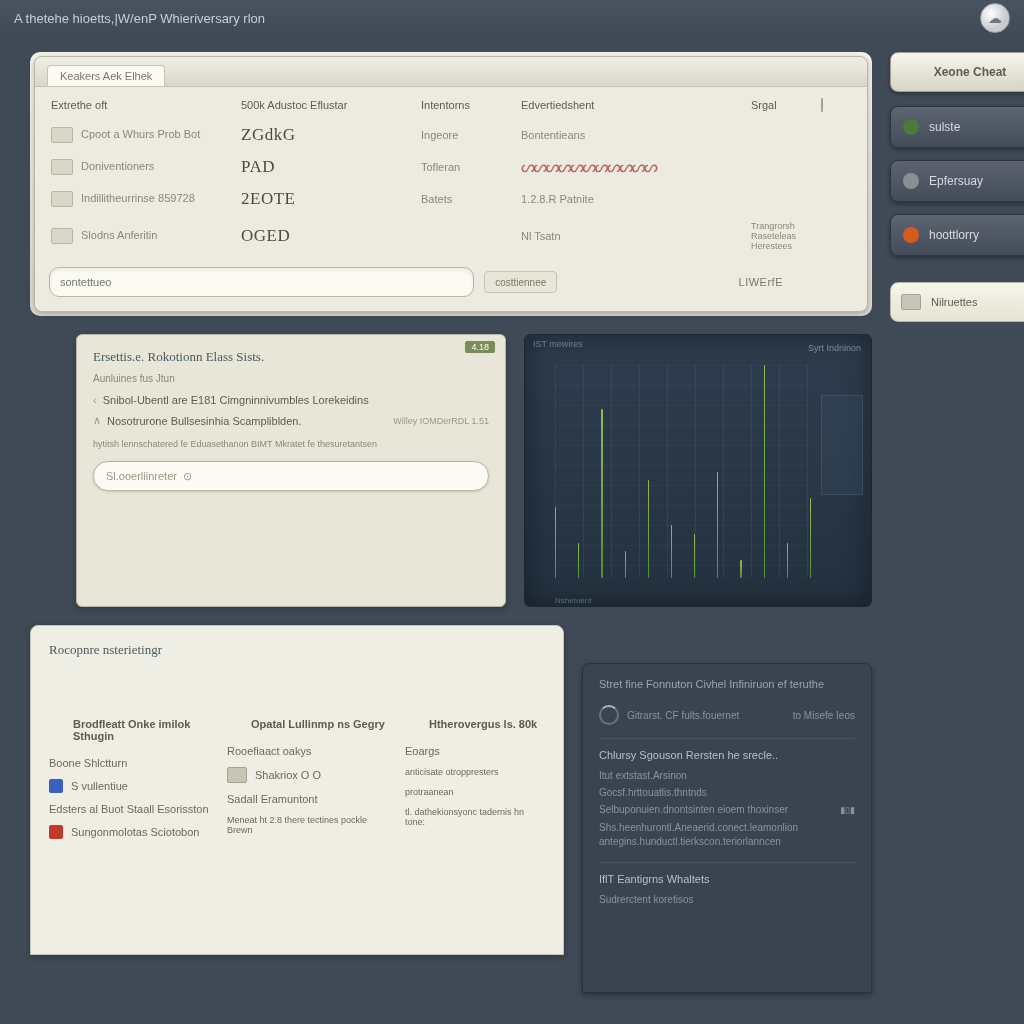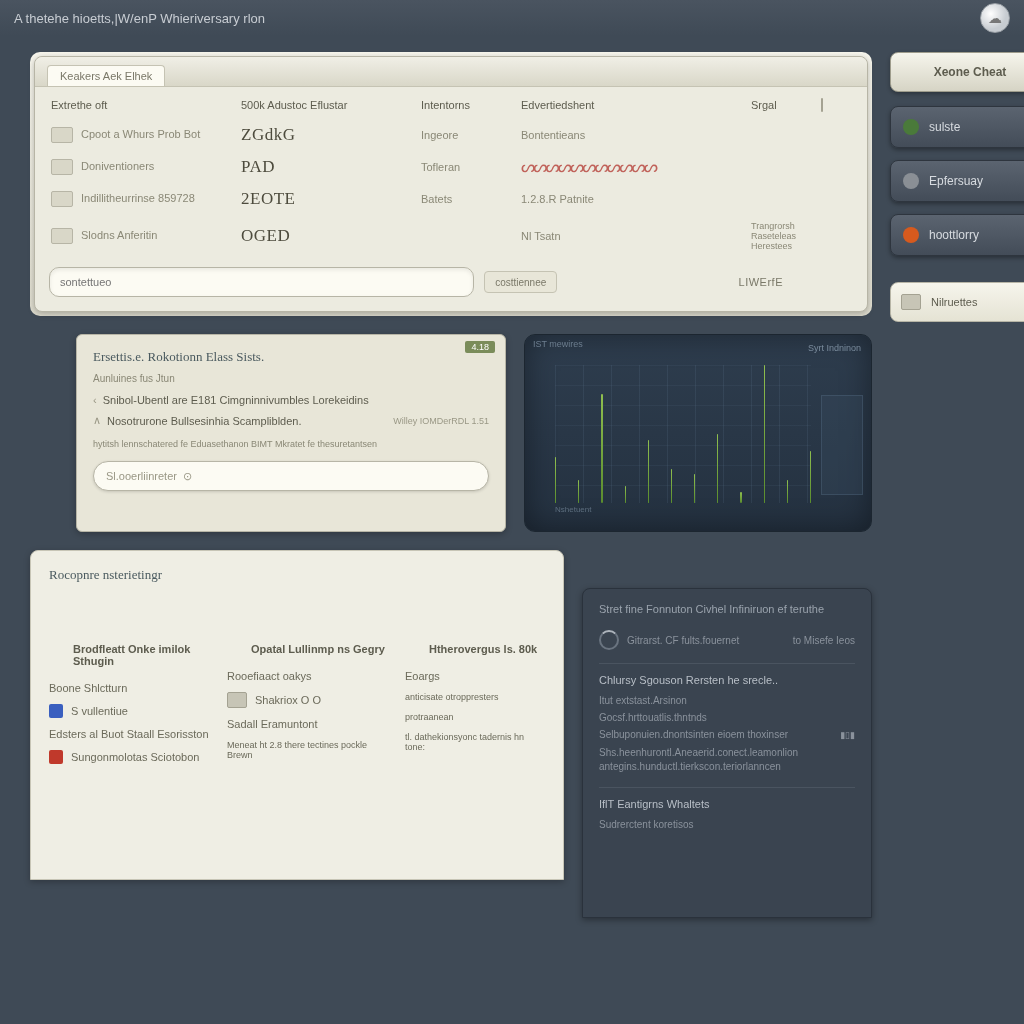--- a/index.html
+++ b/index.html
@@ -28,28 +28,28 @@
 .side-light { height: 40px; border-radius: 8px; background: linear-gradient(#f6f5ec,#e5e3d4); border: 1px solid #b7b5a6; display: flex; align-items: center; gap: 10px; padding: 0 10px; color: #5d5c4e; font-size: 11px; }
 .small-ico { width: 20px; height: 16px; background: #c7c5b6; border: 1px solid #a4a292; border-radius: 2px; }
 .mid-row { display: grid; grid-template-columns: 430px 1fr; gap: 18px; margin-left: 46px; }
 .tasks-panel { background: #e8e6d8; border: 1px solid #b7b5a6; border-radius: 6px; padding: 14px 16px 12px; position: relative; box-shadow: 0 2px 6px rgba(0,0,0,.25); }
 .tasks-panel .badge { position: absolute; top: 6px; right: 10px; font-size: 9px; background: #7a8c5a; color: #fff; padding: 1px 6px; border-radius: 2px; }
 .sect-title { font-family: Georgia, serif; color: #4a5a5f; font-size: 13px; margin-bottom: 8px; }
 .subtle { font-size: 10px; color: #8a8876; margin-bottom: 6px; }
 .task-line { font-size: 11px; color: #5d5c4e; padding: 4px 0; display: flex; align-items: center; gap: 6px; }
 .chev { color: #9a9886; }
 .search { margin-top: 12px; height: 30px; border: 1px solid #b7b5a6; border-radius: 16px; background: #fcfbf3; display:flex; align-items:center; padding: 0 12px; font-size: 11px; color: #9a9886; box-shadow: 0 1px 3px rgba(0,0,0,.15); }
-.dark-panel { background: linear-gradient(#2e3d4e,#243140); border: 1px solid #1c2630; border-radius: 11px; box-shadow: inset 0 0 30px rgba(0,0,0,.4); position: relative; overflow: hidden; height: 198px; }
+.dark-panel { background: linear-gradient(#2e3d4e,#243140); border: 1px solid #1c2630; border-radius: 6px; box-shadow: inset 0 0 30px rgba(0,0,0,.4); position: relative; overflow: hidden; height: 273px; }
 .dark-panel .hdr { font-size: 9px; color: #6c7d8e; padding: 4px 8px; }
 .dark-panel .lbl-r { position: absolute; top: 8px; right: 10px; font-size: 9px; color: #7a8b9c; }
 .bars { position: absolute; bottom: 28px; left: 30px; right: 60px; top: 30px; display: flex; align-items: flex-end; gap: 22px; }
 .bar { width: 4px; background: linear-gradient(#8fbf4f,#5a8c2e); border-radius: 1px; }
 .grid-lines { position: absolute; inset: 30px 60px 28px 30px; background-image: repeating-linear-gradient(to right, rgba(120,150,180,.12) 0 1px, transparent 1px 28px), repeating-linear-gradient(to bottom, rgba(120,150,180,.08) 0 1px, transparent 1px 20px); }
 .legend-block { position: absolute; right: 8px; top: 60px; width: 42px; height: 100px; background: rgba(60,80,100,.3); border: 1px solid rgba(120,150,180,.2); }
-.xlab { position: absolute; bottom: 17px; left: 30px; font-size: 8px; color: #5c6d7e; }
+.xlab { position: absolute; bottom: 1px; left: 30px; font-size: 8px; color: #5c6d7e; }
 .lower { display: grid; grid-template-columns: 1fr 290px; gap: 18px; }
 .lower-left { background: #efeee4; border: 1px solid #c7c5b6; border-radius: 8px 8px 0 0; padding: 16px 18px 20px; box-shadow: 0 2px 6px rgba(0,0,0,.25); height: 330px; }
 .ll-title { font-family: Georgia, serif; color: #4a5a5f; font-size: 13px; margin-bottom: 60px; }
 .ll-cols { display: grid; grid-template-columns: 1fr 1fr 140px; gap: 10px; }
 .colhdr { font-size: 11px; color: #5d5c4e; font-weight: 600; margin-bottom: 10px; padding-left: 24px; }
 .ll-line { font-size: 11px; color: #6b6a5a; padding: 5px 0; display:flex; align-items:center; gap:8px; }
 .cube-b { width: 14px; height: 14px; background: #3a5fbf; border-radius: 2px; }
 .cube-r { width: 14px; height: 14px; background: #c0392b; border-radius: 2px; }
 .lower-right { background: #3a4450; border: 1px solid #2a323c; border-radius: 8px 8px 0 0; padding: 14px 16px; box-shadow: 0 2px 6px rgba(0,0,0,.35); color: #aeb5bd; height: 330px; margin-top: 38px; }
 .lr-title { font-size: 11px; color: #9aa3ad; margin-bottom: 12px; }

